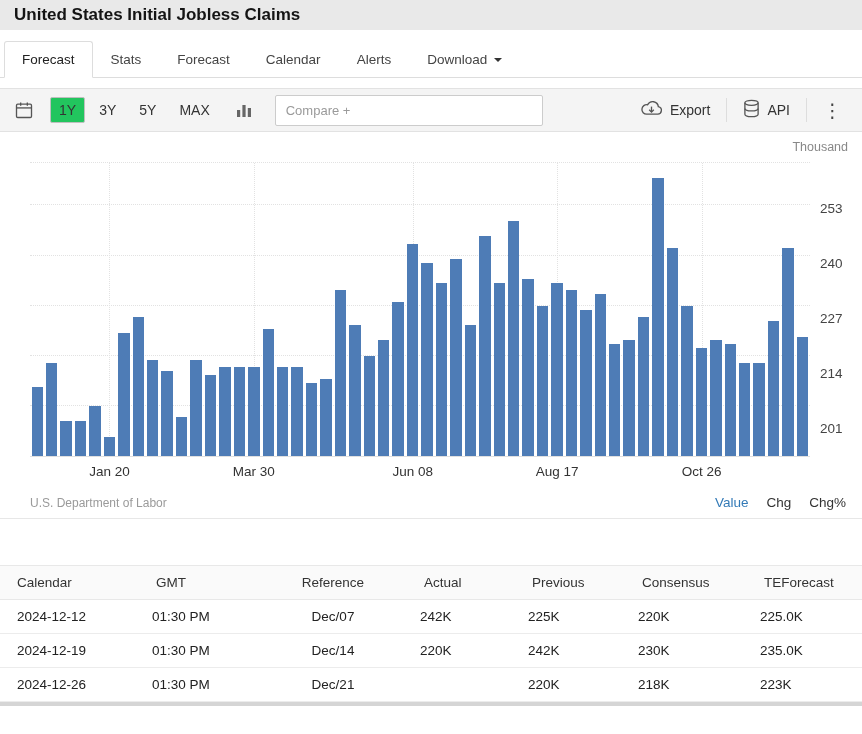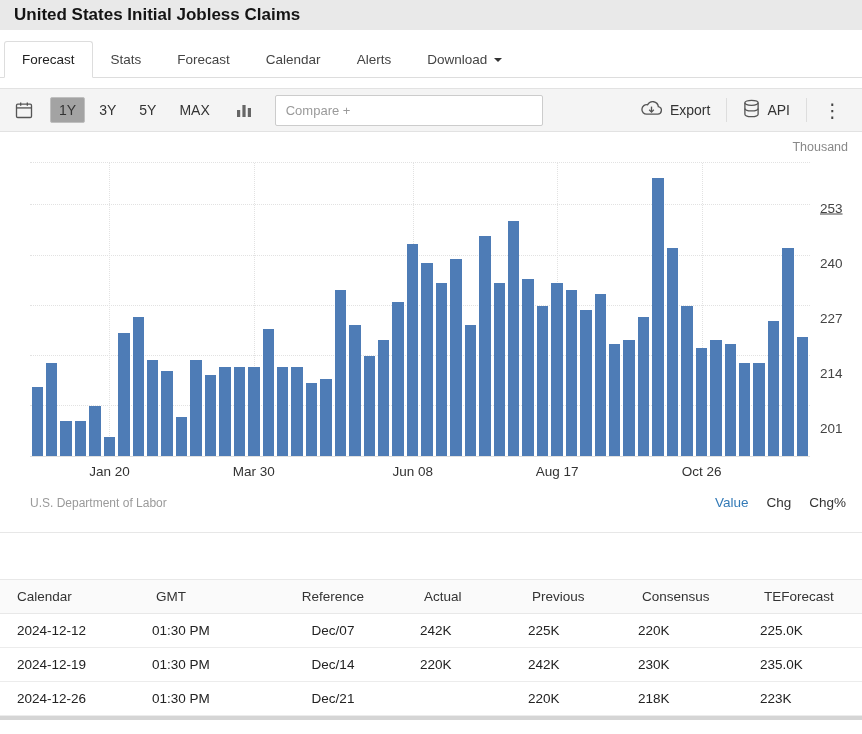--- a/index.html
+++ b/index.html
@@ -16,31 +16,31 @@
   .tabs { display: flex; align-items: flex-end; height: 48px; padding: 8px 10px 0 4px; border-bottom: 1px solid #ddd; background: #fff; }
   .tab { padding: 10px 17px; font-size: 13.5px; color: #444; cursor: pointer; margin-bottom: -1px; border: 1px solid transparent; display: flex; align-items: center; white-space: nowrap; }
   .tab.active { background: #fff; border-color: #ddd; border-bottom-color: #fff; border-radius: 3px 3px 0 0; color: #222; }
   .caret { width: 0; height: 0; border-left: 4px solid transparent; border-right: 4px solid transparent; border-top: 4px solid #333; margin-left: 7px; display: inline-block; }
 
   
   .toolbar { margin-top: 10px; background: #f4f4f4; border-top: 1px solid #e2e2e2; border-bottom: 1px solid #e2e2e2; height: 44px; display: flex; align-items: center; padding: 0 14px; }
   .icon-btn { display: flex; align-items: center; justify-content: center; cursor: pointer; }
   .ranges { display: flex; align-items: center; margin-left: 16px; gap: 5px; }
   .range { font-size: 14px; color: #333; padding: 4px 8px; border: 1px solid transparent; border-radius: 2px; cursor: pointer; }
-  .range.active { background: #a3a3a3; border-color: #bfbfbf; }
+  .range.active { background: #22c55e; border-color: #bfbfbf; }
   .chart-type-btn { margin-left: 16px; }
   .compare-input { margin-left: 22px; width: 268px; height: 31px; border: 1px solid #ccc; border-radius: 2px; padding: 0 10px; font-size: 13px; color: #333; font-family: inherit; background: #fff; }
   .compare-input::placeholder { color: #9a9a9a; }
   .spacer { flex: 1; }
   .tool-btn { display: flex; align-items: center; gap: 7px; font-size: 14px; color: #333; cursor: pointer; padding: 0 6px; }
   .vdiv { width: 1px; height: 24px; background: #ddd; margin: 0 10px; }
   .kebab { font-size: 19px; color: #444; padding: 0 6px; cursor: pointer; line-height: 1; }
 
   
-  .chart-section { border-bottom: 1px solid #e7e7e7; padding: 8px 0 18px 0; }
+  .chart-section { border-bottom: 1px solid #e7e7e7; padding: 8px 0 4px 0; }
   .unit-label { text-align: right; padding-right: 14px; font-size: 12.5px; color: #888; }
   .chart-wrap { display: flex; margin-top: 8px; }
   .plot-col { flex: 1; margin-left: 30px; }
   .plot { position: relative; height: 295px; border-top: 1px dotted #e2e2e2; border-bottom: 1px solid #e0e0e0; }
   .hgrid { position: absolute; left: 0; right: 0; border-top: 1px dotted #e2e2e2; }
   .vgrid { position: absolute; top: 0; bottom: 0; border-left: 1px dotted #e2e2e2; }
   .bars { position: absolute; left: 0; right: 0; top: 0; bottom: 0; display: flex; align-items: flex-end; }
   .bar { flex: 1; margin: 0 1.5px; }
   .ygutter { width: 52px; position: relative; }
   .ylabel { position: absolute; left: 10px; font-size: 13.5px; color: #444; transform: translateY(50%); }
@@ -217,21 +217,21 @@
           <div class="xlabel" style="left: 49.0741%;">Jun 08</div>
           <div class="xlabel" style="left: 67.5926%;">Aug 17</div>
           <div class="xlabel" style="left: 86.1111%;">Oct 26</div>
         </div>
     </div>
     <div class="ygutter">
         <div class="ylabel" style="bottom: 17.1053%;">201</div>
         <div class="ylabel" style="bottom: 34.2105%;">214</div>
         <div class="ylabel" style="bottom: 51.3158%;">227</div>
         <div class="ylabel" style="bottom: 68.4211%;">240</div>
-        <div class="ylabel" style="bottom: 85.5263%; text-decoration: underline;">253</div>
+        <div class="ylabel" style="bottom: 85.5263%;">253</div>
       </div>
   </div>
   <div class="chart-footer">
     <span class="source">U.S. Department of Labor</span>
     <div class="modes">
       <span class="mode active">Value</span>
       <span class="mode">Chg</span>
       <span class="mode">Chg%</span>
     </div>
   </div>

